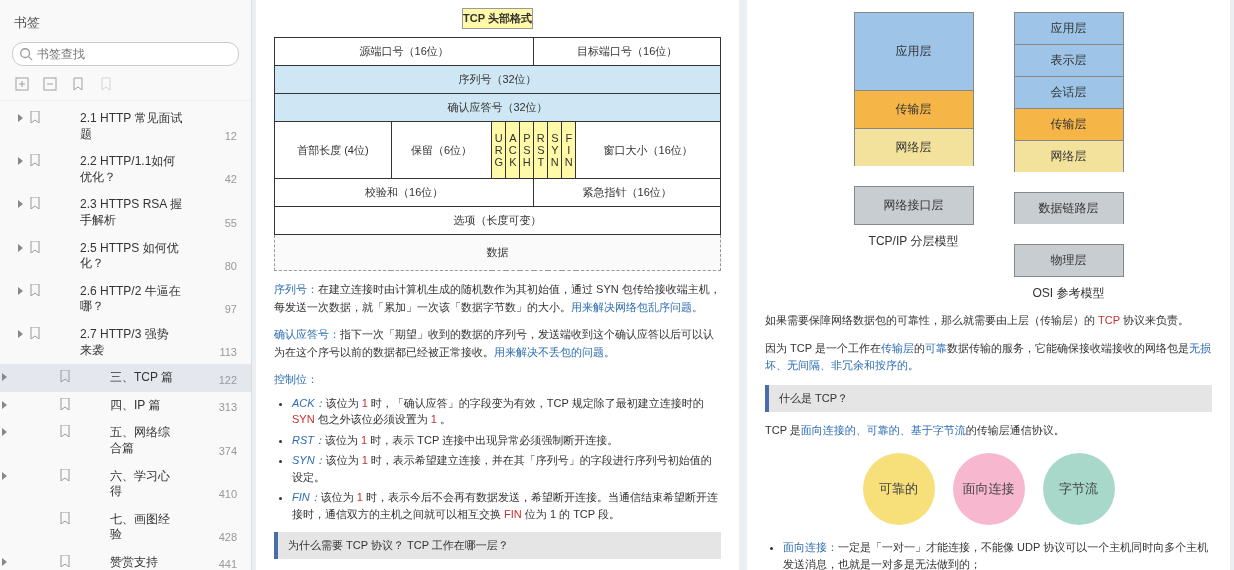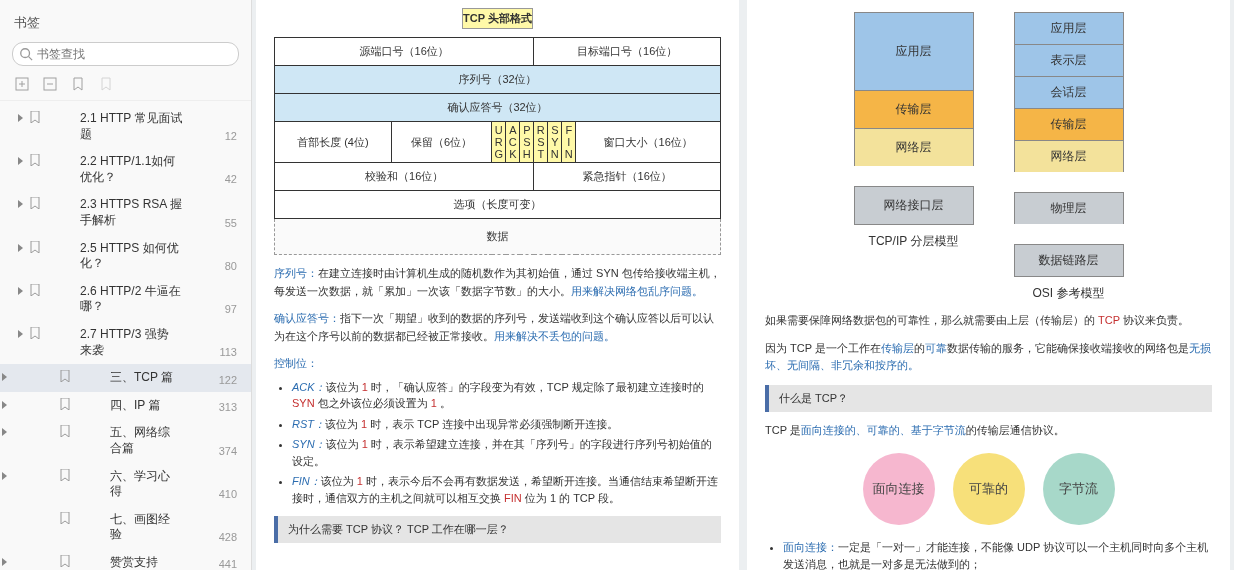--- a/index.html
+++ b/index.html
@@ -21,21 +21,21 @@
 .bm-label { flex: 1; font-size: 12px; color: #333; line-height: 1.3; }
 .bm-page { color: #999; font-size: 11px; margin-left: 6px; align-self: flex-end; }
 .content { flex: 1; display: flex; gap: 8px; background: #eceff1; padding: 0 4px; overflow: hidden; }
 .page { background: #fff; flex: 1; padding: 8px 18px; overflow: hidden; font-size: 11px; }
 .title-band { background: #fff9a8; border: 1px solid #999; padding: 2px 0; font-weight: bold; display: inline-block; margin: 0 auto; }
 .center { text-align: center; }
 .hdr-table { width: 100%; border-collapse: collapse; margin-top: 8px; }
 .hdr-table td { border: 1px solid #333; padding: 6px 4px; text-align: center; font-size: 11px; }
 .hdr-table .seq { background: #cfe7f5; }
 .hdr-table .ack { background: #cfe7f5; }
-.hdr-table .flags td { padding: 2px 1px; }
+.hdr-table .flags td { padding: 10px 1px; }
 .flag-cell { background: #fff9a8; font-size: 9px; width: 14px; }
 .data-cell { border: 1px dashed #999 !important; background: #fafafa; padding: 10px 0 !important; }
 .para { margin-top: 10px; line-height: 1.6; font-size: 11px; }
 .term-blue { color: #2b6cb0; }
 .term-red { color: #c53030; }
 .bullets { margin: 6px 0 6px 18px; }
 .bullets li { margin: 4px 0; line-height: 1.5; font-size: 11px; list-style: disc; }
 .callout { border-left: 4px solid #4a6da7; background: #e5e5e5; padding: 6px 10px; margin: 10px 0; font-size: 11px; }
 .models { display: flex; gap: 40px; justify-content: center; margin-top: 4px; }
 .stack { display: flex; flex-direction: column; align-items: center; }
@@ -267,39 +267,39 @@
           </div>
         <div class="stack-label">TCP/IP 分层模型</div>
       </div>
       <div class="stack osi">
         <div id="osi-stack">
             <div class="layer l-blue">应用层</div>
             <div class="layer l-blue">表示层</div>
             <div class="layer l-blue">会话层</div>
             <div class="layer l-orange">传输层</div>
             <div class="layer l-yellow">网络层</div>
+            <div class="layer l-gray">数据链路层</div>
             <div class="layer l-gray">物理层</div>
-            <div class="layer l-gray">数据链路层</div>
           </div>
         <div class="stack-label">OSI 参考模型</div>
       </div>
     </div>
     <div class="para">
       <span>如果需要保障网络数据包的可靠性，那么就需要由上层（传输层）的 </span><span class="term-red">TCP</span><span> 协议来负责。</span>
     </div>
     <div class="para">
       <span>因为 TCP 是一个工作在</span><span class="term-blue">传输层</span><span>的</span><span class="term-blue">可靠</span><span>数据传输的服务，它能确保接收端接收的网络包是</span><span class="term-blue">无损坏、无间隔、非冗余和按序的。</span>
     </div>
     <div class="callout">什么是 TCP？</div>
     <div class="para">
       <span>TCP 是</span><span class="term-blue">面向连接的、可靠的、基于字节流</span><span>的传输层通信协议。</span>
     </div>
     <div class="circles">
+      <div class="circle c2">可靠的</div>
       <div class="circle c1">面向连接</div>
-      <div class="circle c2">可靠的</div>
       <div class="circle c3">字节流</div>
     </div>
     <ul class="bullets">
       <li><span class="term-blue">面向连接：</span><span>一定是「一对一」才能连接，不能像 UDP 协议可以一个主机同时向多个主机发送消息，也就是一对多是无法做到的；</span></li>
     </ul>
   </div>
 
 </div>
 
 </body></html>

